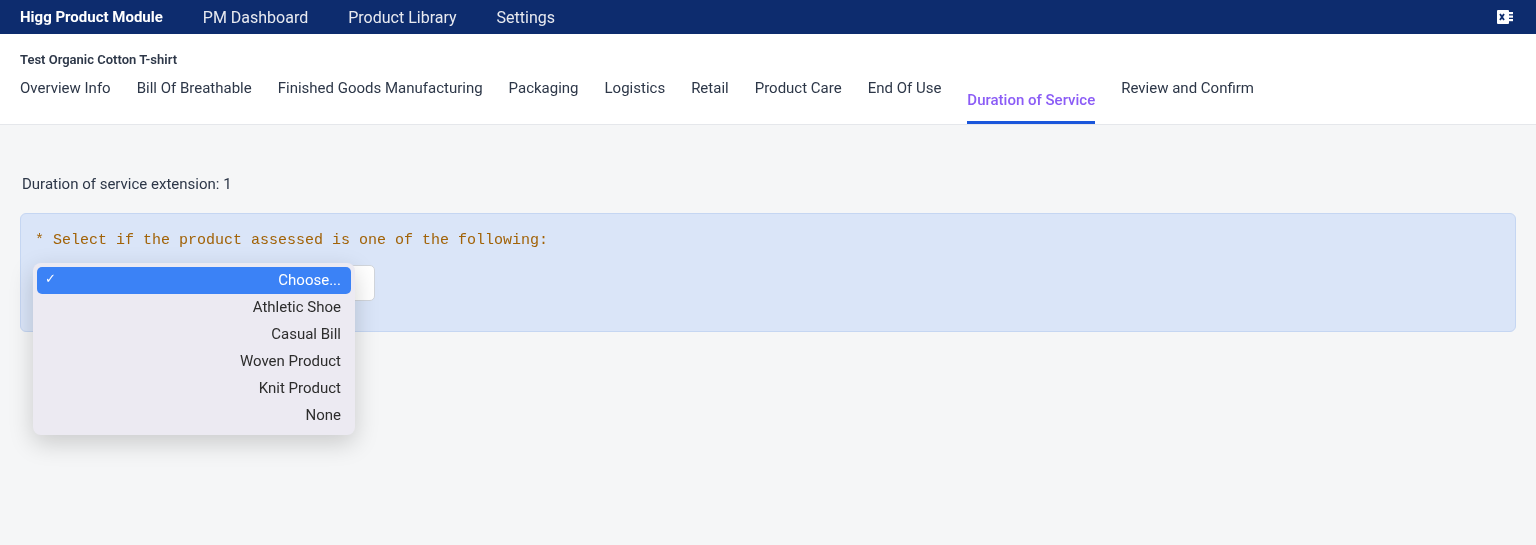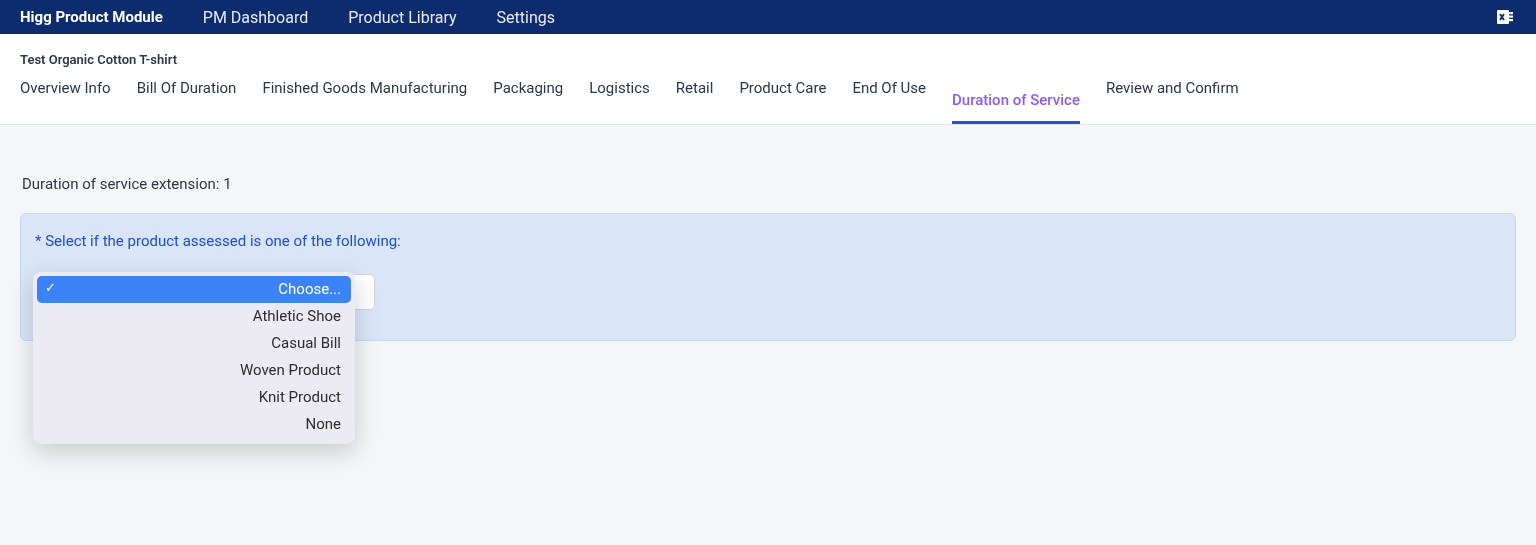--- a/index.html
+++ b/index.html
@@ -86,22 +86,23 @@
     }
     .panel {
       background: #dae5f8;
       border: 1px solid #c5d6f2;
       border-radius: 6px;
       padding: 18px 14px 30px 14px;
       position: relative;
     }
     .question {
       font-size: 15px;
-      color: #1d4ed8;
-      margin-bottom: 24px;
+      color: #a16207;
+      margin-bottom: 16px;
+      font-family: Liberation Mono, monospace;
     }
     .select-wrapper {
       position: relative;
       width: 340px;
       text-align: right;
     }
     .select-box {
       background: #fff;
       border: 1px solid #d1d5db;
       border-radius: 5px;
@@ -167,21 +168,21 @@
         <rect x="14" y="12" width="4" height="2.2" fill="#fff"></rect>
       </svg>
     </div>
   </div>
 </div>
 
 <div class="sub-header">
   <div class="page-title">Test Organic Cotton T-shirt</div>
   <div class="tabs">
     <div class="tab">Overview Info</div>
-    <div class="tab">Bill Of Duration</div>
+    <div class="tab">Bill Of Breathable</div>
     <div class="tab">Finished Goods Manufacturing</div>
     <div class="tab">Packaging</div>
     <div class="tab">Logistics</div>
     <div class="tab">Retail</div>
     <div class="tab">Product Care</div>
     <div class="tab">End Of Use</div>
     <div class="tab active">Duration of Service</div>
     <div class="tab">Review and Confirm</div>
   </div>
 </div>

